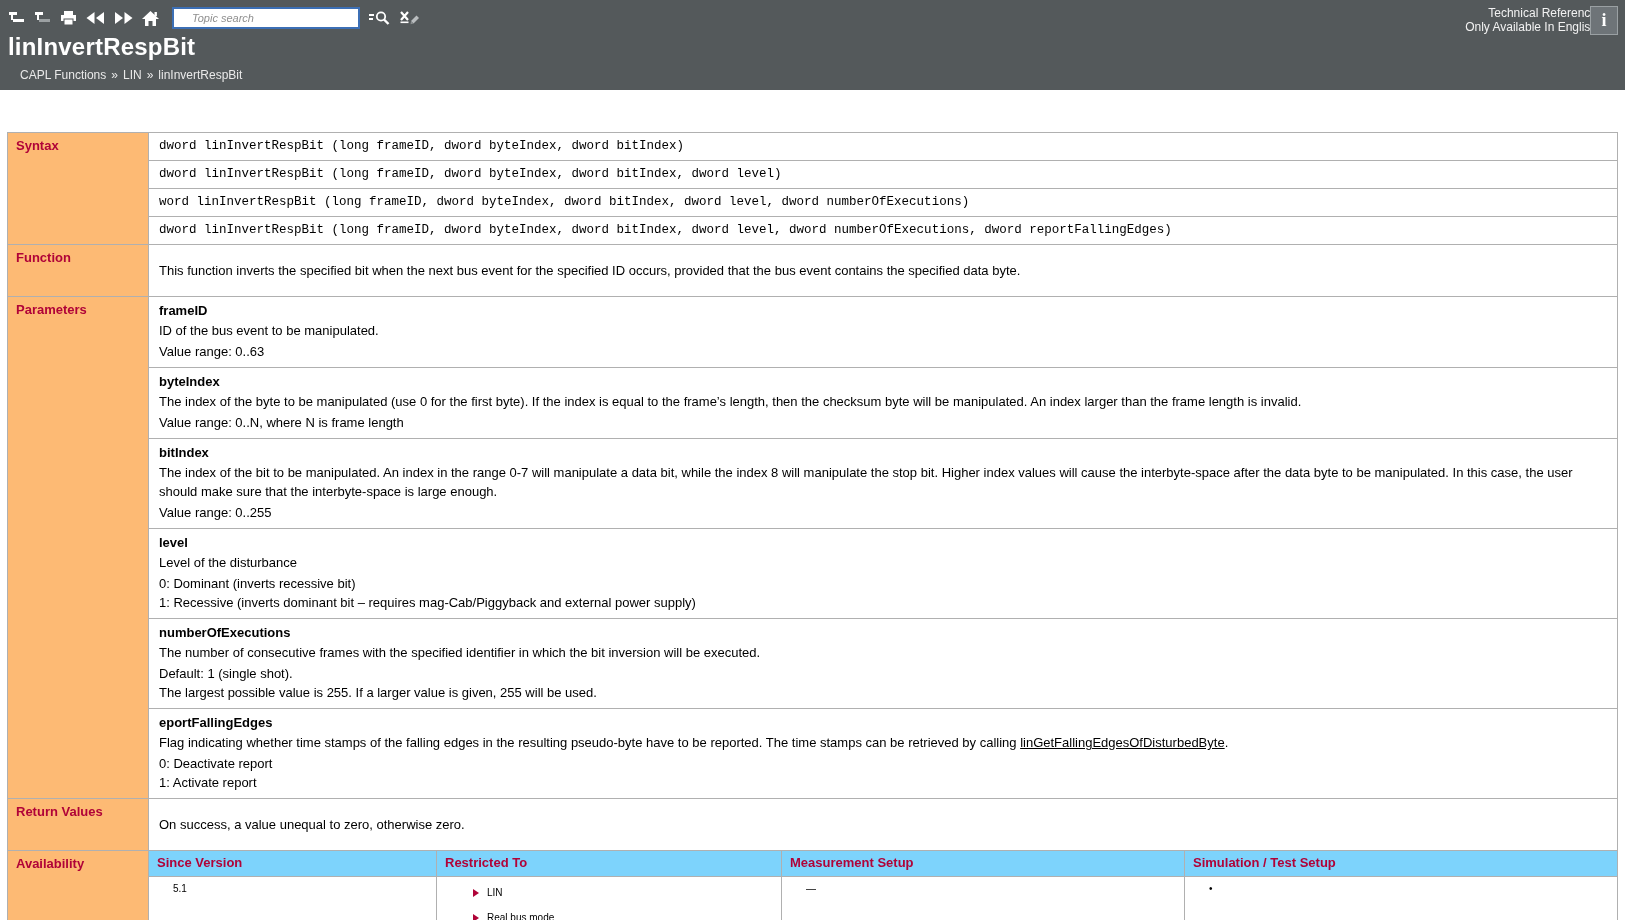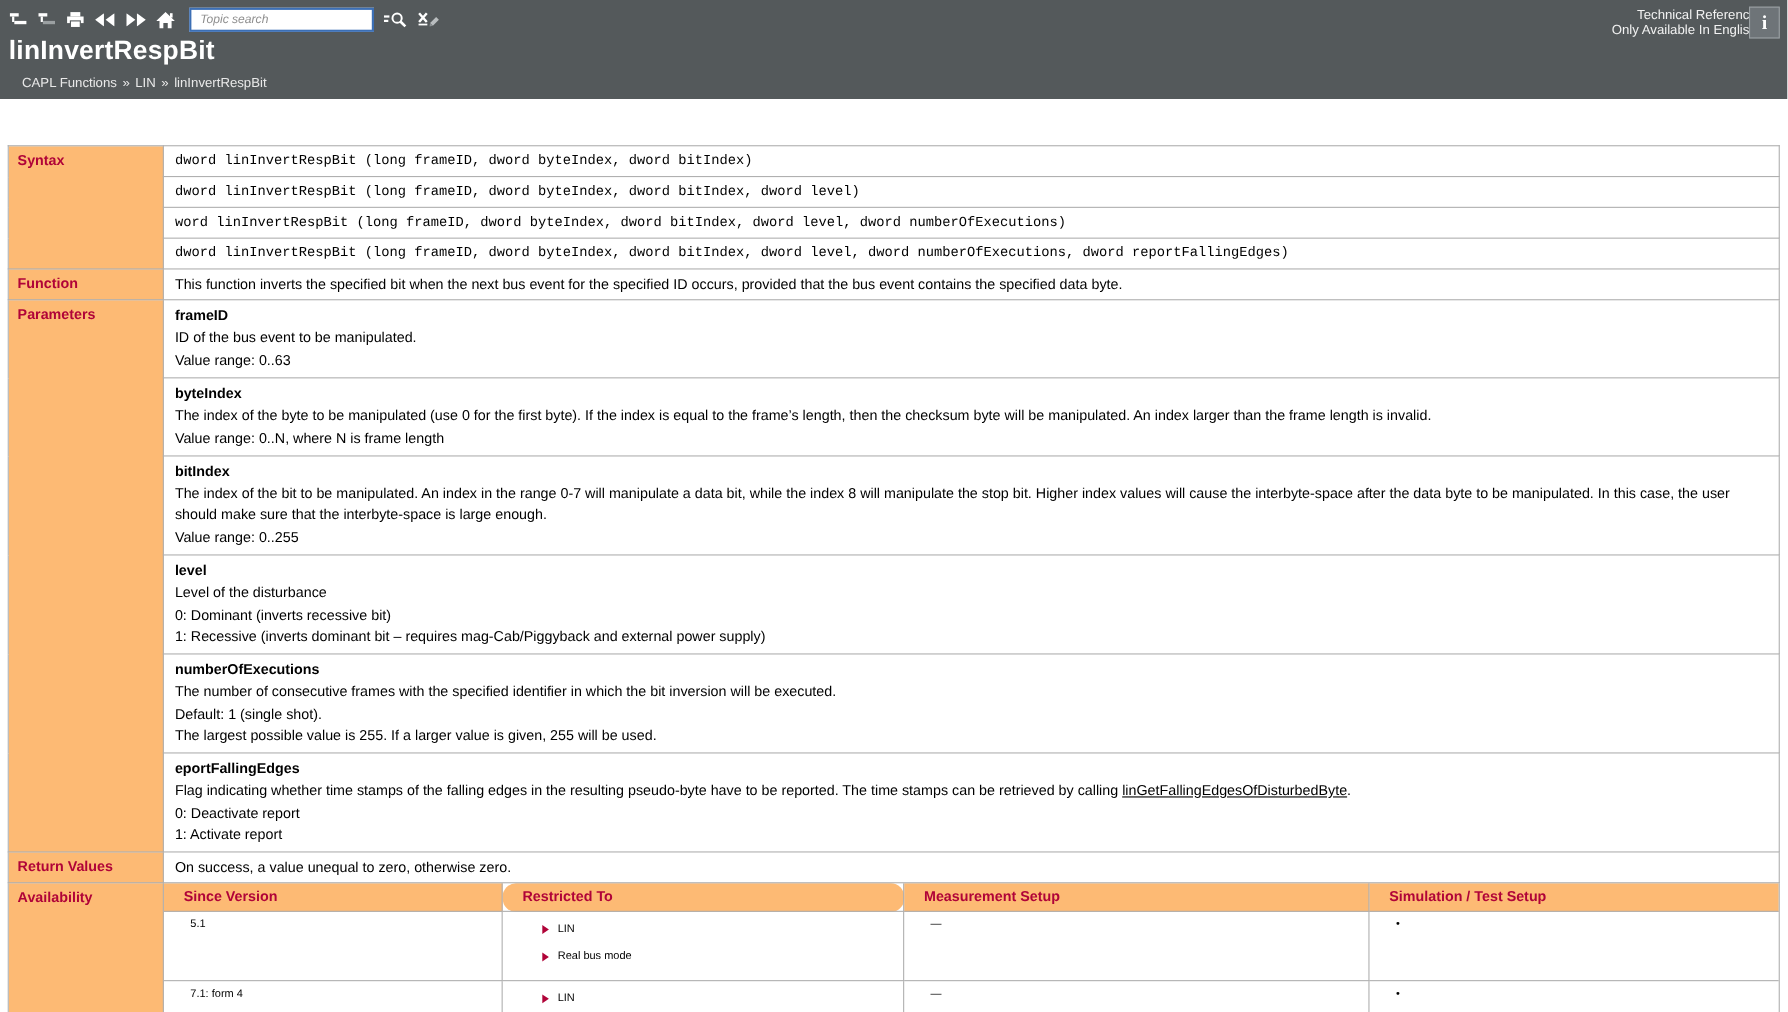--- a/index.html
+++ b/index.html
@@ -8,21 +8,21 @@
     font-family:"Liberation Sans", sans-serif;color:#000;
     -webkit-font-smoothing:antialiased;
   }
   
   .topbar{position:relative;height:90px;background:#54595b;}
   .toolbar{display:flex;align-items:center;gap:9px;padding:6px 0 0 8px;height:24px;}
   .tbtn{background:transparent;border:none;padding:0;margin:0;cursor:pointer;display:flex;align-items:center;}
   .tbtn svg{display:block;}
   .search{
     width:148px;height:16px;border:2px solid #3c6fb5;background:#fff;
-    font-family:"Liberation Sans",sans-serif;font-size:11px;padding:1px 8px;margin-left:4px;
+    font-family:"Liberation Sans",sans-serif;font-size:11px;padding:1px 18px;margin-left:4px;
   }
   .search::placeholder{font-style:italic;color:#8f8f8f;}
   .meta{
     position:absolute;top:6px;right:28px;text-align:right;color:#f2f2f2;
     font-size:12px;line-height:14px;
   }
   .infobox{
     position:absolute;top:6px;right:7px;width:26px;height:27px;
     background:#6e7478;border:1px solid #9aa0a3;color:#fff;
     font-family:"Liberation Serif",serif;font-weight:bold;font-size:18px;
@@ -42,37 +42,37 @@
   }
   table.doc td{border:1px solid #b0b0b0;vertical-align:top;}
   td.lbl{
     width:126px;background:#fdba74;color:#b00338;font-weight:bold;
     padding:5px 6px 5px 8px;font-size:13px;
   }
   td.code{
     font-family:"Liberation Mono","DejaVu Sans Mono",monospace;
     font-size:12.5px;padding:6px 10px;height:15px;white-space:nowrap;
   }
-  td.txt{padding:5px 10px;line-height:17px;margin-left:34px;}
+  td.txt{padding:17px 10px;line-height:17px;margin-left:34px;}
   td.param{padding:5px 10px 6px 10px;border-radius:31px;}
   .pname{font-weight:bold;font-size:13px;line-height:17px;margin-bottom:2px;}
   .pline{line-height:19px;}
   .pgap{margin-top:2px;}
   a.doclink{color:#000;text-decoration:underline;cursor:pointer;}
   
   td.availcell{padding:0;}
   table.avail{border-collapse:collapse;border:hidden;width:100%;table-layout:fixed;}
   table.avail th,table.avail td{border:1px solid #b0b0b0;vertical-align:top;}
   table.avail th{
-    background:#fdba74;color:#b00338;text-align:left;font-size:13px;
-    padding:4px 18px;height:17px;font-weight:bold;
+    background:#7dd3fc;color:#b00338;text-align:left;font-size:13px;
+    padding:4px 8px;height:17px;font-weight:bold;
   }
   table.avail td{padding:6px 24px;font-size:10px;height:42px;}
   .col-since{width:271px;}
-  .col-restr{width:328px;border-radius:12px;}
+  .col-restr{width:328px;}
   .col-meas{width:386px;}
   .rt-item{display:flex;align-items:center;margin:0 0 6px 12px;line-height:19px;}
   .tri{
     width:0;height:0;border-top:4px solid transparent;border-bottom:4px solid transparent;
     border-left:6px solid #b00338;margin-right:8px;flex:0 0 auto;
   }
 </style>
 </head>
 <body>
 

